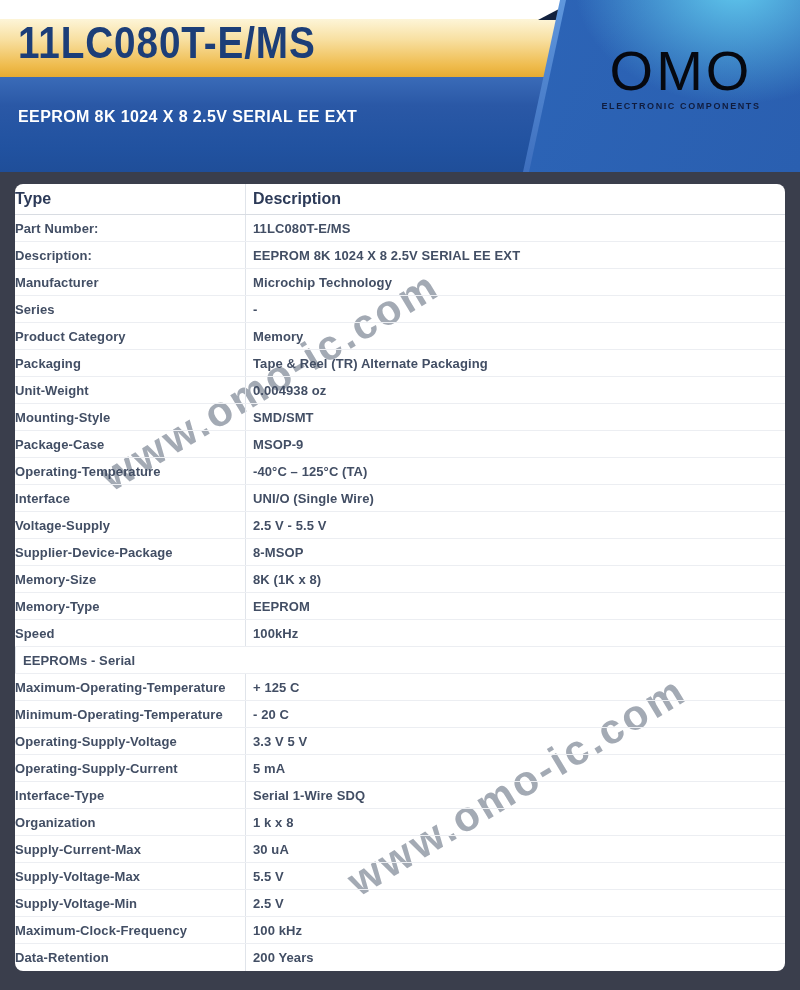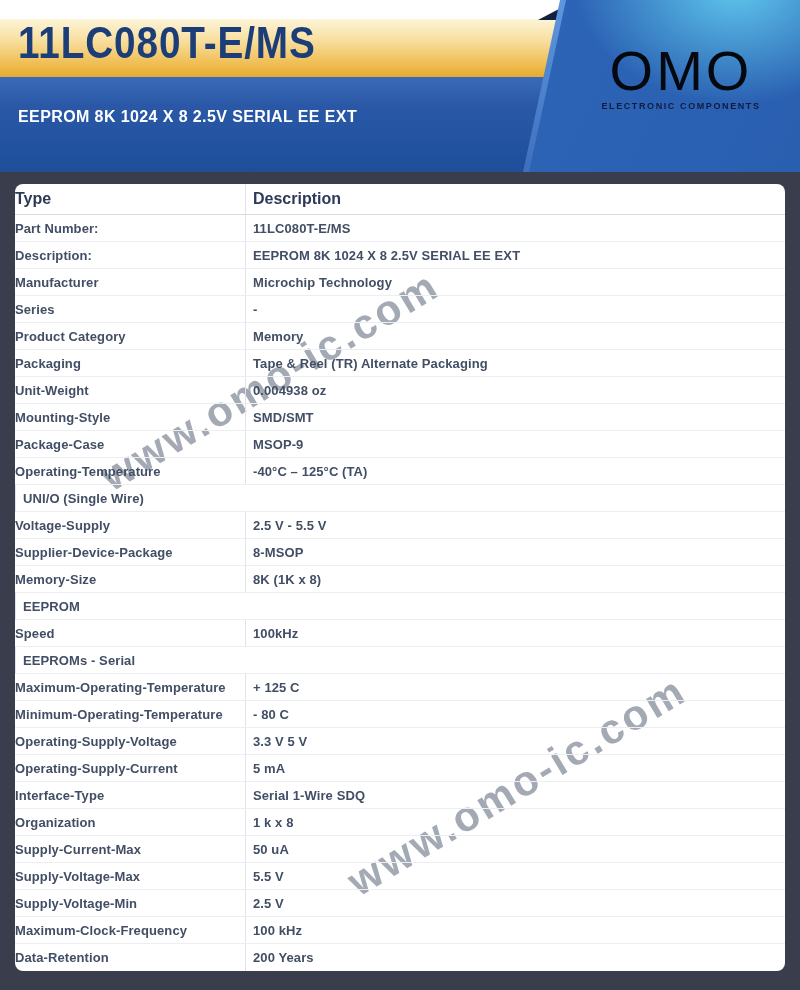--- a/index.html
+++ b/index.html
@@ -166,71 +166,73 @@
       </div>
       <div class="row">
         <div class="col-label">Package-Case</div>
         <div class="col-value">MSOP-9</div>
       </div>
       <div class="row">
         <div class="col-label">Operating-Temperature</div>
         <div class="col-value">-40°C – 125°C (TA)</div>
       </div>
       <div class="row">
+        <div class="col-label">Interface</div>
         <div class="col-value">UNI/O (Single Wire)</div>
       </div>
       <div class="row">
         <div class="col-label">Voltage-Supply</div>
         <div class="col-value">2.5 V - 5.5 V</div>
       </div>
       <div class="row">
         <div class="col-label">Supplier-Device-Package</div>
         <div class="col-value">8-MSOP</div>
       </div>
       <div class="row">
         <div class="col-label">Memory-Size</div>
         <div class="col-value">8K (1K x 8)</div>
       </div>
       <div class="row">
+        <div class="col-label">Memory-Type</div>
         <div class="col-value">EEPROM</div>
       </div>
       <div class="row">
         <div class="col-label">Speed</div>
         <div class="col-value">100kHz</div>
       </div>
       <div class="row">
         <div class="col-value">EEPROMs - Serial</div>
       </div>
       <div class="row">
         <div class="col-label">Maximum-Operating-Temperature</div>
         <div class="col-value">+ 125 C</div>
       </div>
       <div class="row">
         <div class="col-label">Minimum-Operating-Temperature</div>
-        <div class="col-value">- 80 C</div>
+        <div class="col-value">- 20 C</div>
       </div>
       <div class="row">
         <div class="col-label">Operating-Supply-Voltage</div>
         <div class="col-value">3.3 V 5 V</div>
       </div>
       <div class="row">
         <div class="col-label">Operating-Supply-Current</div>
         <div class="col-value">5 mA</div>
       </div>
       <div class="row">
         <div class="col-label">Interface-Type</div>
         <div class="col-value">Serial 1-Wire SDQ</div>
       </div>
       <div class="row">
         <div class="col-label">Organization</div>
         <div class="col-value">1 k x 8</div>
       </div>
       <div class="row">
         <div class="col-label">Supply-Current-Max</div>
-        <div class="col-value">50 uA</div>
+        <div class="col-value">30 uA</div>
       </div>
       <div class="row">
         <div class="col-label">Supply-Voltage-Max</div>
         <div class="col-value">5.5 V</div>
       </div>
       <div class="row">
         <div class="col-label">Supply-Voltage-Min</div>
         <div class="col-value">2.5 V</div>
       </div>
       <div class="row">

